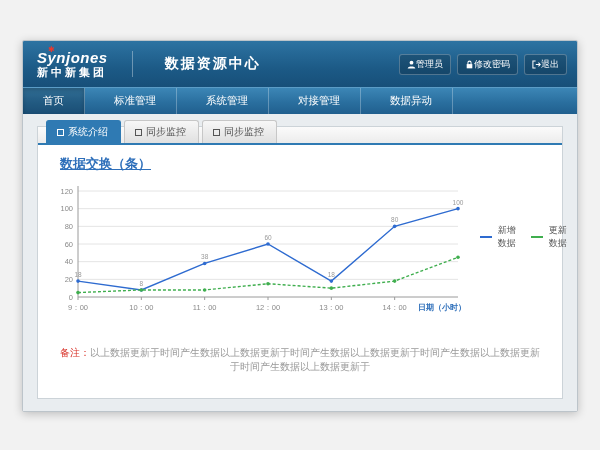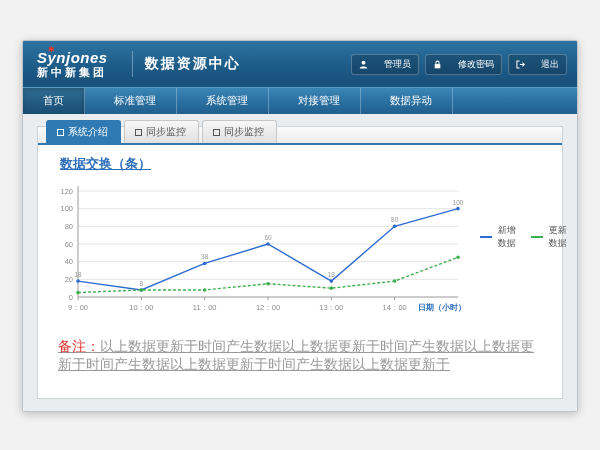--- a/index.html
+++ b/index.html
@@ -13,23 +13,23 @@
 
   
   .titlebar { position:absolute; top:0; left:0; right:0; height:46px;
     background:linear-gradient(180deg,#2d73a2 0%,#1c5a86 60%,#174f79 100%);
     display:flex; align-items:center; padding:0 10px 0 14px; }
   .logo { position:relative; color:#fff; line-height:1.1; padding-right:12px; }
   .logo .brand { font-size:15px; font-weight:bold; font-style:italic; letter-spacing:0.5px; display:block; }
   .logo .mark { position:absolute; top:-4px; left:11px; color:#e8392f; font-size:8px; font-style:normal; }
   .logo .company { font-size:11px; font-weight:bold; letter-spacing:3px; display:block; }
   .hdr-divider { width:1px; height:26px; background:rgba(255,255,255,0.35); margin:0 12px; }
-  .app-title { color:#fff; font-size:14px; font-weight:bold; letter-spacing:2px; }
+  .app-title { color:#fff; font-size:14px; font-weight:bold; letter-spacing:2px;margin-left:20px; }
   .hdr-spacer { flex:1; }
-  .usr-btn { display:flex; align-items:center; gap:16px; color:#fff; font-size:9px;
+  .usr-btn { display:flex; align-items:center; gap:0; color:#fff; font-size:9px;
     background:rgba(0,0,0,0.18); border:1px solid rgba(255,255,255,0.25);
     border-radius:3px; padding:3px 7px; margin-left:6px; cursor:pointer; }
   .usr-btn svg { display:block; }
 
   
   .navbar { position:absolute; top:46px; left:0; right:0; height:27px;
     background:linear-gradient(180deg,#3c86b6 0%,#2a6f9f 55%,#205f8e 100%);
     border-top:1px solid #5b9cc6; display:flex;gap:9px; }
   .nav-item { color:#fff; font-size:10.5px; padding:0 20px; display:flex; align-items:center;
     border-right:1px solid rgba(255,255,255,0.28); cursor:pointer; }
@@ -58,22 +58,22 @@
 
   .y-axis-title { color:#2e6fba; font-size:13px; font-weight:bold; margin:4px 0 2px 12px;text-decoration:underline; }
 
   .chart-row { display:flex; align-items:center; gap:12px; }
   .chart-row svg { flex:0 0 auto; }
   .side-legend { display:flex; flex-direction:row; gap:14px; margin-top:-16px; }
   .side-legend .item { display:flex; align-items:center; gap:6px; font-size:9px; color:#555; }
   .line-sample { width:22px; height:0; border-top:2px solid #2e6bd0; }
   .line-sample.dashed { border-top-style:dashed; border-top-color:#3fae4e; }
 
-  .note { position:absolute; left:20px; right:20px; bottom:24px; text-align:left;
-    font-size:14px; color:#9a9a9a; padding-top:8px;text-decoration:underline; }
+  .note { position:absolute; left:20px; right:20px; bottom:24px; text-align:center;
+    font-size:10px; color:#9a9a9a; padding-top:8px; }
   .note .prefix { color:#d9342b; }
 </style>
 </head>
 <body>
 
 <div class="page">
   <div class="window">
 
     <div class="titlebar">
       <div class="logo">

